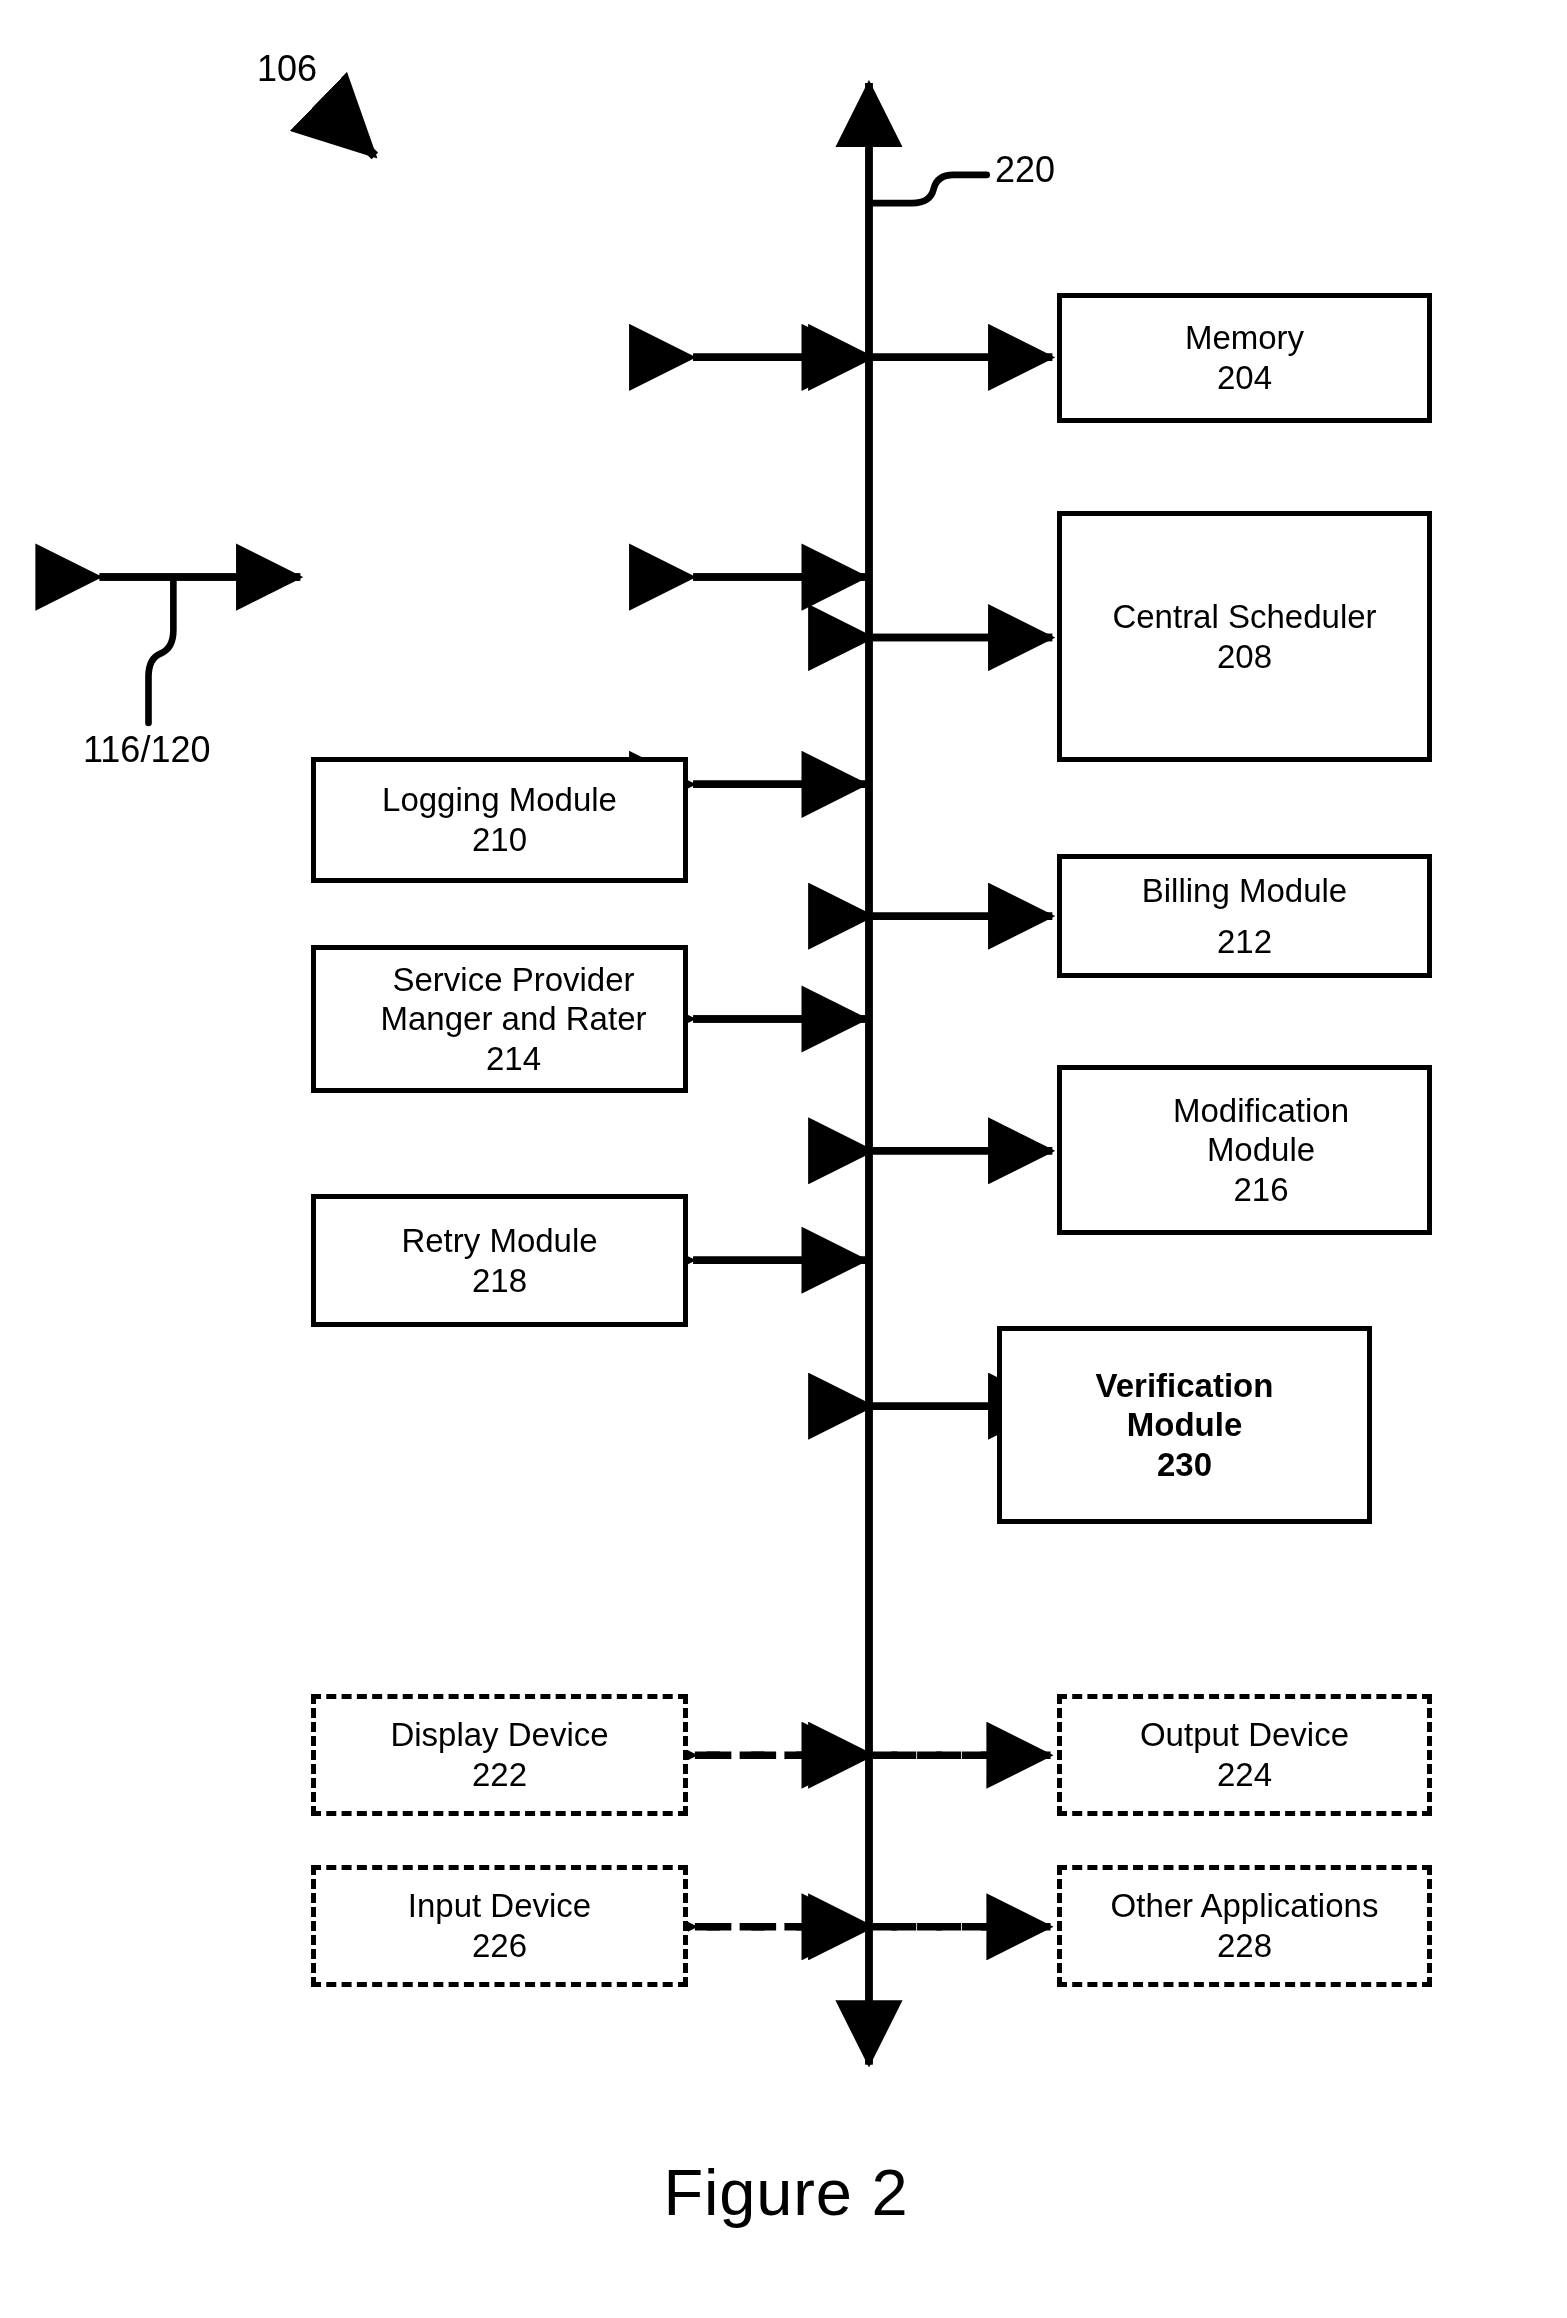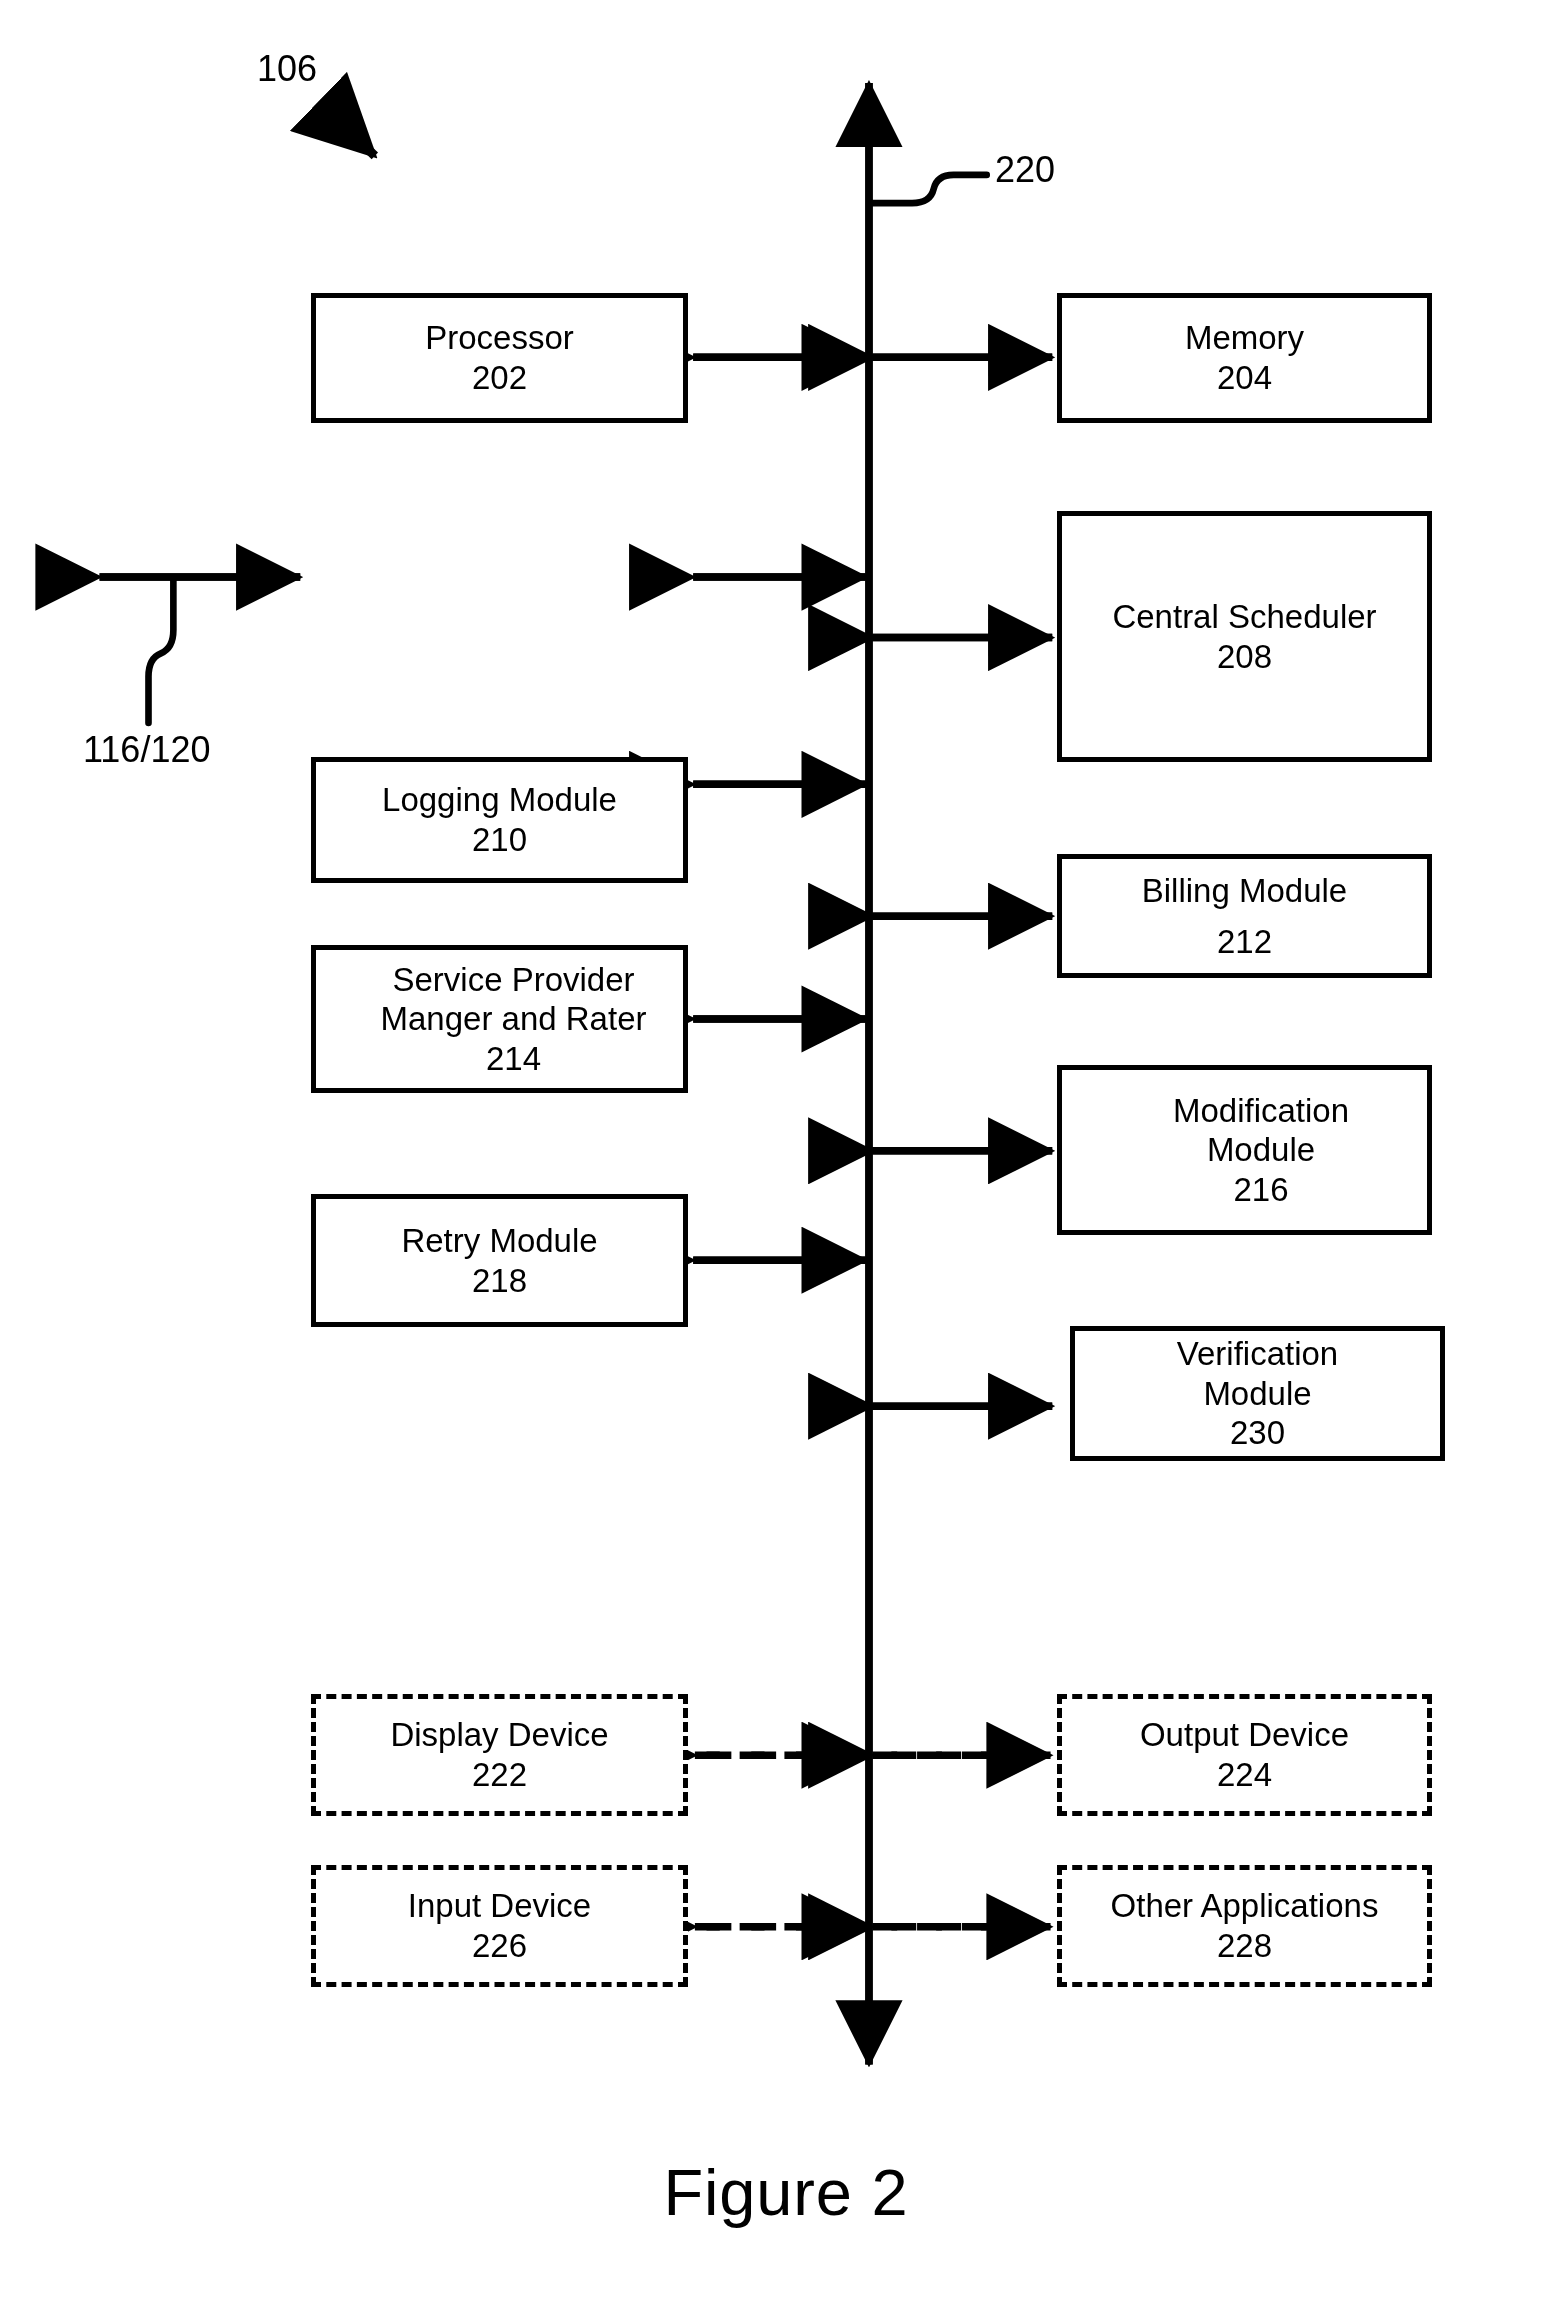--- a/index.html
+++ b/index.html
@@ -159,24 +159,20 @@
       <line x1="1267" y1="2324" x2="1052" y2="2324" stroke="#000" stroke-width="9" stroke-dasharray="30 24" marker-end="url(#ah-l)"></line>
     </g>
   </svg>
 
   <div class="ref-label" style="left:257px; top:48px;">106</div>
 
   <div class="ref-label" style="left:995px; top:149px;">220</div>
 
   <div class="ref-label" style="left:83px; top:729px;">116/120</div>
 
-  <div class="box" style="left:311px; top:293px; width:377px; height:130px;">
-    <span class="b-label">Processor</span>
-    <span class="b-num">202</span>
-  </div>
 
 
   <div class="box" style="left:311px; top:721px; width:377px; height:126px;margin-top:36px;">
     <span class="b-label">Logging Module</span>
     <span class="b-num">210</span>
   </div>
 
   <div class="box" style="left:311px; top:945px; width:377px; height:148px;padding-left:28px;">
     <span class="b-label">Service Provider</span>
     <span class="b-label">Manger and Rater</span>
@@ -212,21 +208,21 @@
     <span class="b-label">Billing Module</span>
     <span class="b-num">212</span>
   </div>
 
   <div class="box" style="left:1057px; top:1065px; width:375px; height:170px;padding-left:33px;">
     <span class="b-label">Modification</span>
     <span class="b-label">Module</span>
     <span class="b-num">216</span>
   </div>
 
-  <div class="box" style="left:1070px; top:1326px; width:375px; height:135px;">
+  <div class="box" style="left:997px; top:1326px; width:375px; height:198px;font-weight:bold;">
     <span class="b-label">Verification</span>
     <span class="b-label">Module</span>
     <span class="b-num">230</span>
   </div>
 
   <div class="box dashed" style="left:1057px; top:1694px; width:375px; height:122px;">
     <span class="b-label">Output Device</span>
     <span class="b-num">224</span>
   </div>
 

